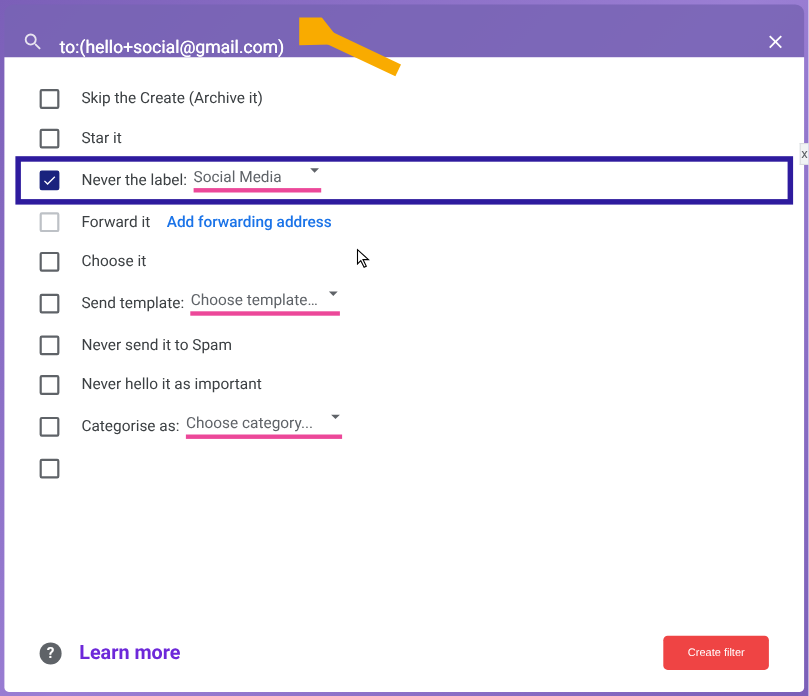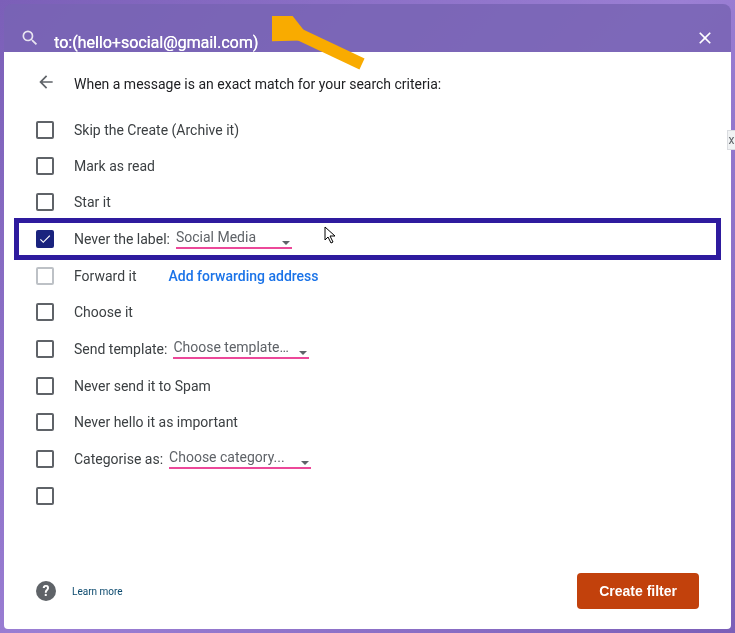--- a/index.html
+++ b/index.html
@@ -91,40 +91,40 @@
       fill: #fff;
     }
     .checkbox.gray {
       border-color: #bdc1c6;
     }
     .option-label {
       color: #3c4043;
     }
     .dropdown {
       display: inline-flex;
-      align-items: flex-end;
+      align-items: flex-start;
       margin-left: 6px;
       color: #5f6368;
-      border-bottom: 2px solid #ec4899;
+      border-bottom: 4px solid #ec4899;
       padding-bottom: 2px;
       padding-right: 2px;
       cursor: pointer;
     }
     .dropdown .dd-label {
       margin-right: 26px;
     }
     .dropdown .caret {
       border-left: 4px solid transparent;
       border-right: 4px solid transparent;
       border-top: 4px solid #5f6368;
     }
     .link-blue {
       color: #1a73e8;
       font-weight: 500;
-      margin-left: 32px;
+      margin-left: 15px;
     }
     .highlighted {
       outline: 5px solid #2e1b9e;
       outline-offset: -3px;
     }
     .matching-text b { font-weight: 700; }
     .footer {
       position: absolute;
       bottom: 20px;
       left: 12px;
@@ -140,33 +140,33 @@
       background: #5f6368;
       color: #fff;
       display: flex;
       align-items: center;
       justify-content: center;
       font-size: 14px;
       font-weight: bold;
       margin-right: 16px;
     }
     .learn-more {
-      color: #0c4a6e;
-      font-size: 10px;
-      font-weight: 400;
+      color: #6d28d9;
+      font-size: 18px;
+      font-weight: 700;
     }
     .create-btn {
       margin-left: auto;
-      background: #c2410c;
+      background: #ef4444;
       color: #fff;
       border: none;
       padding: 10px 22px;
       border-radius: 4px;
-      font-size: 14px;
-      font-weight: 700;
+      font-size: 10px;
+      font-weight: 400;
       cursor: pointer;
     }
     .arrow-annotation {
       position: absolute;
       top: 16px;
       left: 272px;
       pointer-events: none;
     }
     .cursor-overlay {
       position: absolute;
@@ -203,38 +203,26 @@
     </span>
     <span class="search-text">to:(hello+social@gmail.com)</span>
     <span class="close-icon">
       <svg viewBox="0 0 24 24">
           <path d="M19 6.41L17.59 5 12 10.59 6.41 5 5 6.41 10.59 12 5 17.59 6.41 19 12 13.41 17.59 19 19 17.59 13.41 12z"></path>
         </svg>
     </span>
   </div>
 
   <div class="panel">
-    <div class="header-row">
-      <span class="back-arrow">
-        <svg viewBox="0 0 24 24">
-            <path d="M20 11H7.83l5.59-5.59L12 4l-8 8 8 8 1.41-1.41L7.83 13H20v-2z"></path>
-          </svg>
-      </span>
-      <span class="header-text">When a message is an exact match for your search criteria:</span>
-    </div>
 
     <div class="option-row">
       <span class="checkbox"></span>
       <span class="option-label">Skip the Create (Archive it)</span>
     </div>
 
-    <div class="option-row">
-      <span class="checkbox"></span>
-      <span class="option-label">Mark as read</span>
-    </div>
 
     <div class="option-row">
       <span class="checkbox"></span>
       <span class="option-label">Star it</span>
     </div>
 
     <div class="option-row highlighted">
       <span class="checkbox checked">
         <svg viewBox="0 0 24 24">
             <path d="M9 16.17L4.83 12l-1.42 1.41L9 19 21 7l-1.41-1.41z"></path>

